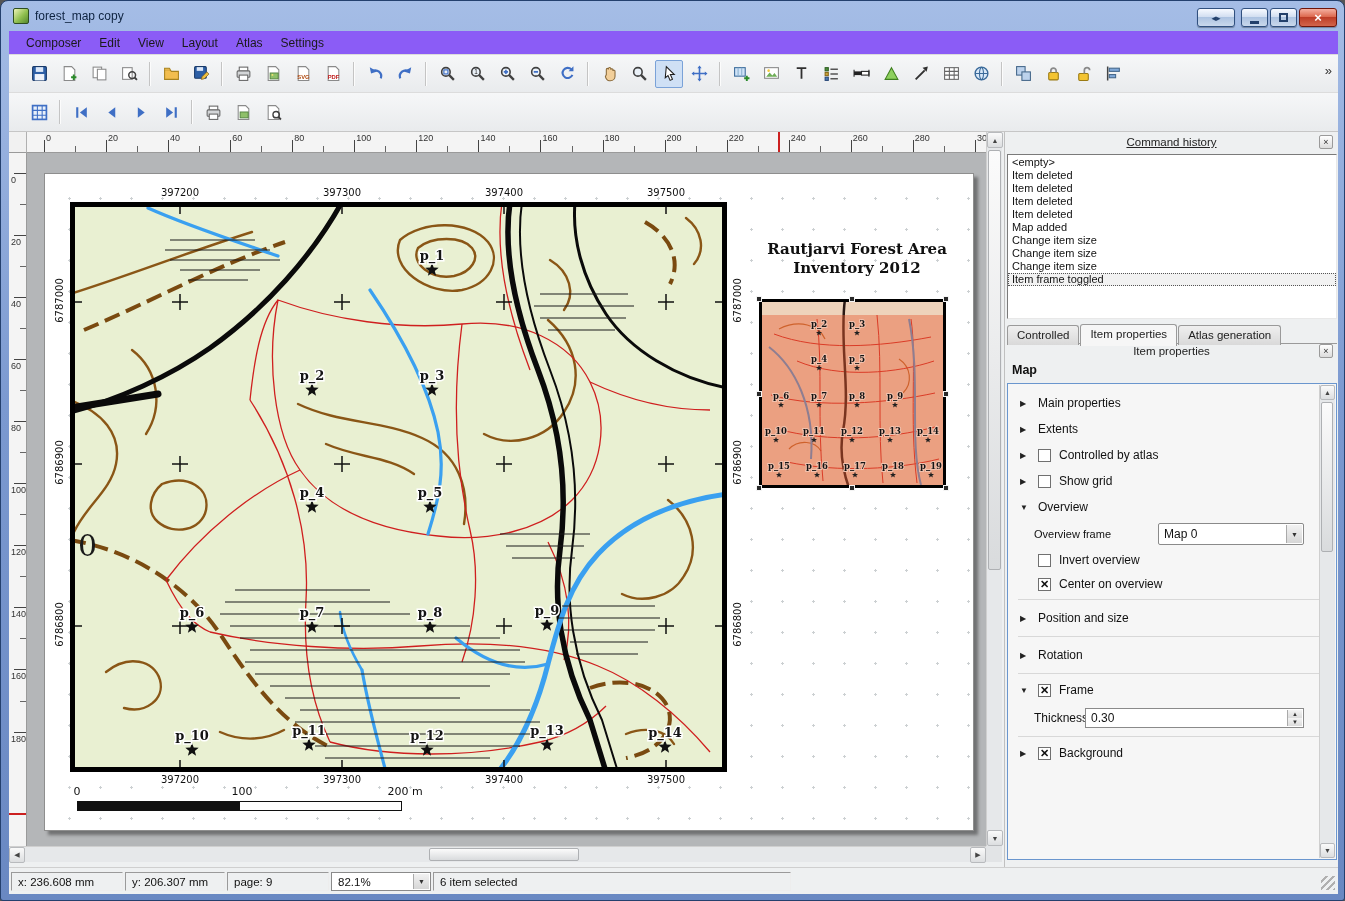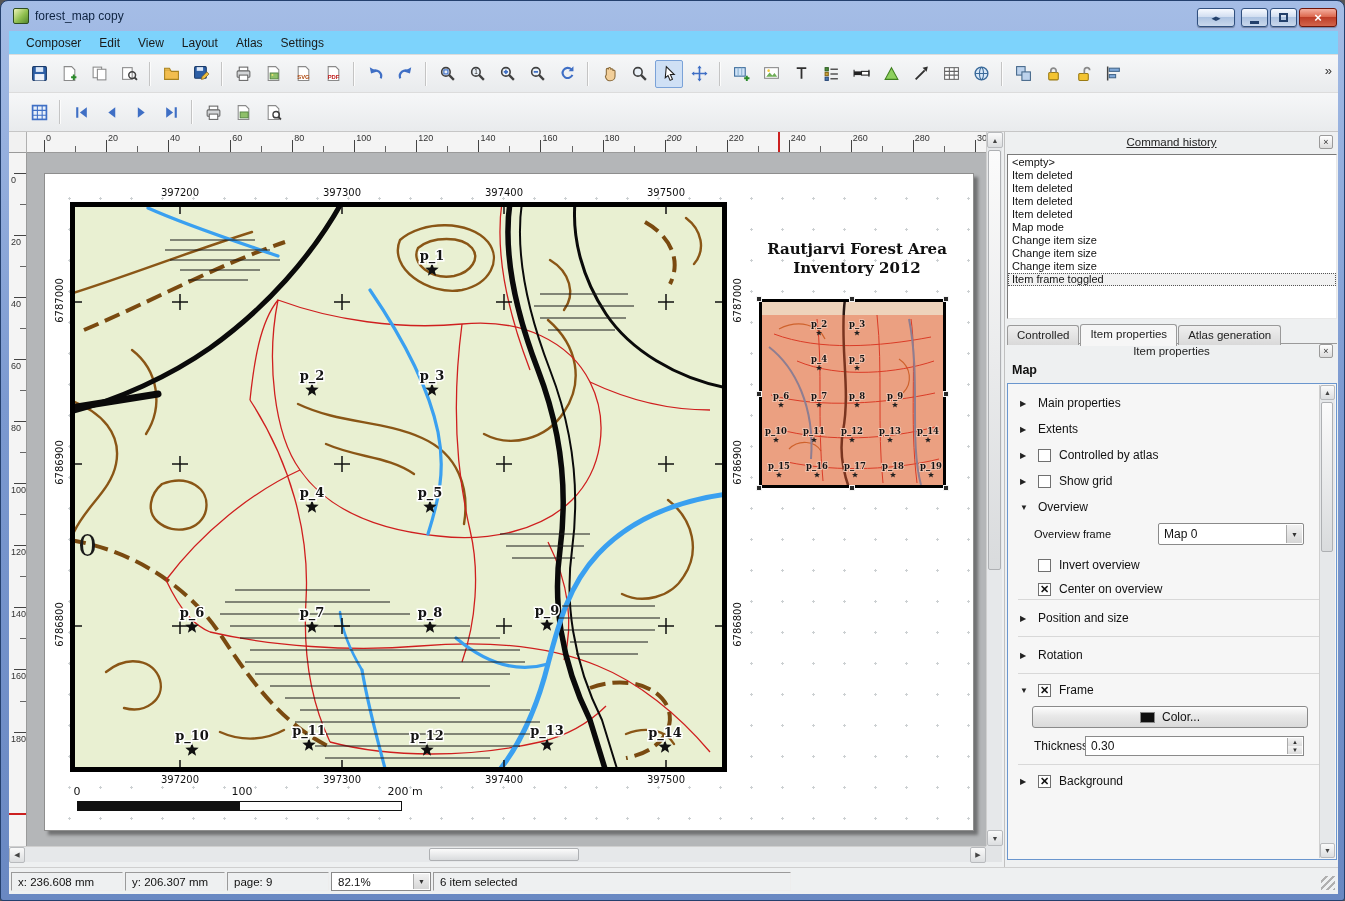--- a/index.html
+++ b/index.html
@@ -7,21 +7,21 @@
   .window{position:relative;width:1345px;height:901px;background:linear-gradient(180deg,#a5bde6,#7b99d0 45%,#6988c2);border:1px solid #24406e;border-radius:8px 8px 3px 3px;overflow:hidden;font-size:12px;}
   
   .app-icon{position:absolute;left:12px;top:7px;width:16px;height:16px;border:1px solid #2e4e20;border-radius:2px;background:linear-gradient(135deg,#eef4b8,#8fbf4f 55%,#55882c);}
   .title-text{position:absolute;left:34px;top:8px;font-size:12px;color:#0e2340;}
   .winbtn{position:absolute;top:7px;height:19px;border:1px solid #30507f;border-radius:3px;background:linear-gradient(#f7faff,#d3dff1 45%,#abc1e0 46%,#c9d8ec);display:flex;align-items:center;justify-content:center;font-size:9px;color:#23406b;box-shadow:0 1px 1px rgba(0,0,0,.3);}
   .winbtn.close{background:linear-gradient(#f5b0a0,#dd6a50 45%,#bb3a24 46%,#d2654c);border-color:#6e150a;color:#fff;font-size:13px;font-weight:bold;}
   .g-min{width:9px;height:3px;background:#23406b;margin-top:9px;}
   .g-max{width:9px;height:9px;border:2px solid #23406b;}
   
   .app{position:absolute;left:8px;top:30px;width:1329px;height:863px;background:#eef0f1;overflow:hidden;}
-  .menubar{position:absolute;left:0;top:0;width:100%;height:24px;background:#7dd3fc;border-bottom:1px solid #dcdcdc;display:flex;align-items:center;padding-left:8px;}
+  .menubar{position:absolute;left:0;top:0;width:100%;height:24px;background:#8b5cf6;border-bottom:1px solid #dcdcdc;display:flex;align-items:center;padding-left:8px;}
   .menu-item{padding:4px 9px;color:#1a1a1a;cursor:default;}
   .toolbar{position:absolute;left:0;width:100%;display:flex;align-items:center;padding-left:16px;gap:2px;background:linear-gradient(#f6f7f8,#e9ebed);}
   #toolbar-main{top:24px;height:38px;border-bottom:1px solid #dcdcdc;}
   #toolbar-atlas{top:62px;height:39px;border-bottom:1px solid #c6c6c6;}
   .tbtn{width:28px;height:28px;border:1px solid transparent;border-radius:2px;display:flex;align-items:center;justify-content:center;}
   .tbtn.active{background:#cfe0f5;border-color:#7aa2d8;}
   .tsep{width:2px;height:24px;border-left:1px solid #c4c4c4;border-right:1px solid #fcfcfc;margin:0 4px;}
   .toolbar-overflow{position:absolute;right:6px;top:32px;font-size:13px;color:#333;}
   
   .canvas-corner{position:absolute;left:0;top:101px;width:18px;height:21px;background:#f1f1f1;border-right:1px solid #b0b0b0;border-bottom:1px solid #9a9a9a;}
@@ -64,21 +64,21 @@
   .tab.active{background:#f6f6f6;top:1px;padding-bottom:6px;}
   .props{position:absolute;left:2px;top:251px;width:330px;height:477px;border:1px solid #6a96ce;background:#f6f6f6;padding-top:6px;overflow:hidden;}
   .map-type{position:absolute;left:7px;top:231px;font-weight:bold;font-size:12.5px;color:#111;}
   .prow{height:26px;display:flex;align-items:center;gap:8px;padding-left:12px;font-size:12px;color:#111;}
   .prow.tall{height:30px;}
   .tri{font-size:8px;width:10px;color:#222;flex:none;}
   .cb{width:13px;height:13px;background:#fff;border:1px solid #707070;position:relative;flex:none;}
   .cb.on::after{content:"\2715";position:absolute;left:1px;top:-1px;font-size:11px;font-weight:bold;color:#111;}
   .psub{height:28px;display:flex;align-items:center;padding-left:26px;font-size:11px;color:#111;position:relative;}
   .psub.tall{height:30px;}
-  .psub.cbrow{height:24px;padding-left:30px;gap:8px;font-size:12px;align-items:flex-end;}
+  .psub.cbrow{height:24px;padding-left:30px;gap:8px;font-size:12px;}
   .plabel2{width:122px;}
   .combo{position:absolute;left:150px;width:146px;height:22px;background:#fff;border:1px solid #8a8a8a;border-radius:2px;display:flex;align-items:center;padding-left:5px;font-size:12px;}
   .combo .dd{position:absolute;right:1px;top:1px;bottom:1px;width:16px;background:linear-gradient(#f2f2f2,#d6d6d6);border-left:1px solid #aaa;display:flex;align-items:center;justify-content:center;font-size:7px;color:#333;}
   .pbtn{position:absolute;left:150px;width:146px;height:22px;border:1px solid #8a8a8a;border-radius:3px;background:linear-gradient(#fdfdfd,#e8e8e8 45%,#dadada);display:flex;align-items:center;justify-content:center;gap:7px;font-size:12px;color:#111;}
   .pbtn.wide{left:24px;width:276px;}
   .swatch{width:15px;height:11px;border:1px solid #888;}
   .swatch.pink{background:#efa8a4;}
   .swatch.black{background:#101010;}
   .spin{position:absolute;left:77px;width:219px;height:20px;background:#fff;border:1px solid #8a8a8a;display:flex;align-items:center;padding-left:5px;font-size:12px;}
   .spin .arrows{position:absolute;right:1px;top:1px;bottom:1px;width:15px;display:flex;flex-direction:column;border-left:1px solid #aaa;}
@@ -420,21 +420,21 @@
         <div class="htick major" style="left: 451.42px;"></div>
         <div class="hlabel" style="left: 453.42px;">140</div>
         <div class="htick" style="left: 482.45px;"></div>
         <div class="htick major" style="left: 513.48px;"></div>
         <div class="hlabel" style="left: 515.48px;">160</div>
         <div class="htick" style="left: 544.51px;"></div>
         <div class="htick major" style="left: 575.54px;"></div>
         <div class="hlabel" style="left: 577.54px;">180</div>
         <div class="htick" style="left: 606.57px;"></div>
         <div class="htick major" style="left: 637.6px;"></div>
-        <div class="hlabel" style="left: 639.6px; font-style: italic;">200</div>
+        <div class="hlabel" style="left: 639.6px;">200</div>
         <div class="htick" style="left: 668.63px;"></div>
         <div class="htick major" style="left: 699.66px;"></div>
         <div class="hlabel" style="left: 701.66px;">220</div>
         <div class="htick" style="left: 730.69px;"></div>
         <div class="htick major" style="left: 761.72px;"></div>
         <div class="hlabel" style="left: 763.72px;">240</div>
         <div class="htick" style="left: 792.75px;"></div>
         <div class="htick major" style="left: 823.78px;"></div>
         <div class="hlabel" style="left: 825.78px;">260</div>
         <div class="htick" style="left: 854.81px;"></div>
@@ -760,21 +760,21 @@
 
     <div class="rpanel">
       <div class="dock-title" style="top:4px;text-decoration:underline;">Command history</div>
       <div class="dock-close" style="top:3px;">×</div>
       <div class="hist-list">
           <div class="hist-item">&lt;empty&gt;</div>
           <div class="hist-item">Item deleted</div>
           <div class="hist-item">Item deleted</div>
           <div class="hist-item">Item deleted</div>
           <div class="hist-item">Item deleted</div>
-          <div class="hist-item">Map mode</div>
+          <div class="hist-item">Map added</div>
           <div class="hist-item">Change item size</div>
           <div class="hist-item">Change item size</div>
           <div class="hist-item">Change item size</div>
           <div class="hist-item sel">Item frame toggled</div>
         </div>
 
       <div class="tabs">
         <span class="tab">Controlled</span><span class="tab active">Item properties</span><span class="tab">Atlas generation</span>
       </div>
 
@@ -830,26 +830,20 @@
         <div class="psep"></div>
         <div class="prow tall">
             <span class="tri">▶</span>
             <span>Rotation</span>
           </div>
         <div class="psep"></div>
         <div class="prow">
             <span class="tri">▼</span>
             <span class="cb on"></span>
             <span>Frame</span>
-          </div>
-        <div class="psub">
-            <div class="pbtn wide">
-              <span class="swatch black"></span>
-              <span>Color...</span>
-            </div>
           </div>
         <div class="psub tall">
             <span style="font-size:12px;">Thickness</span>
           <div class="spin">
               <span>0.30</span>
             <span class="arrows">
                 <span>▲</span>
                 <span>▼</span>
               </span>
           </div>

